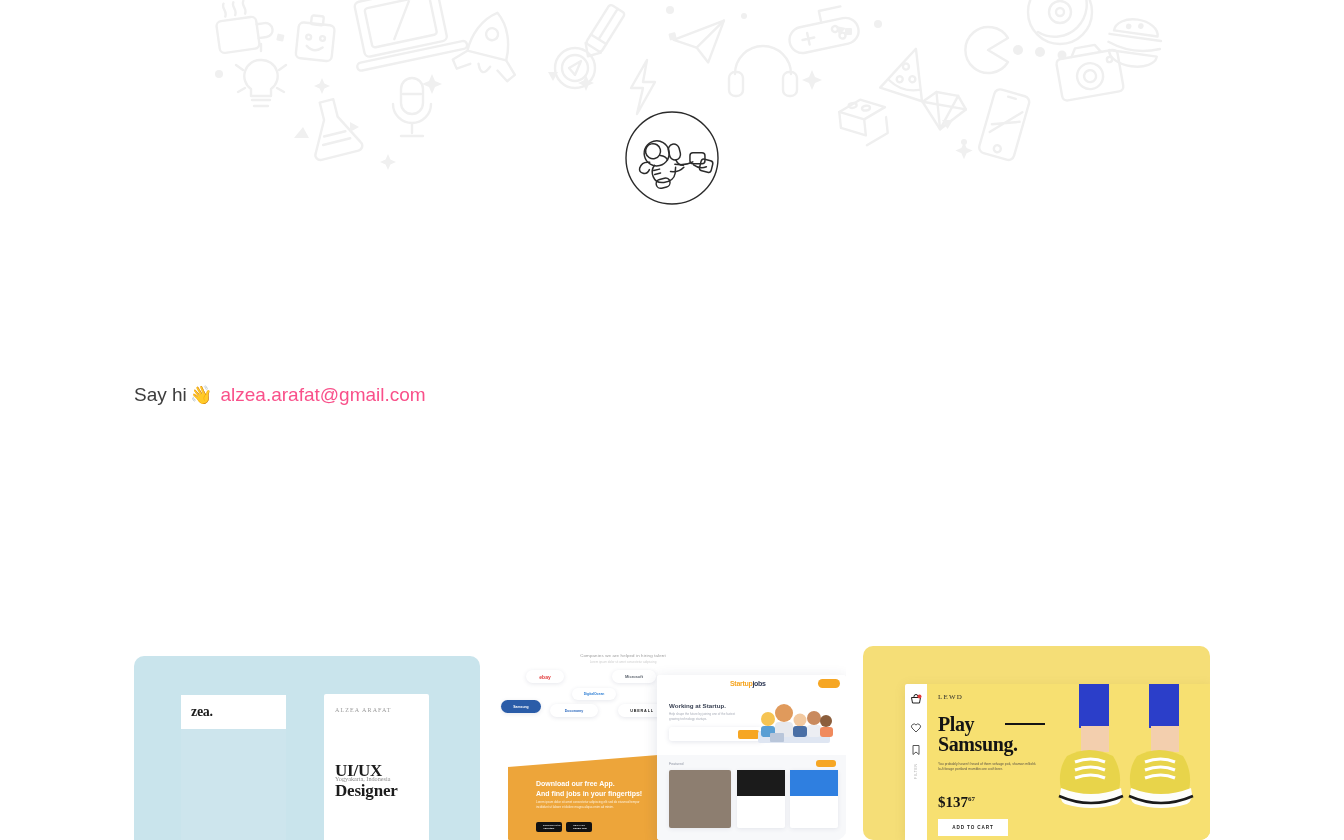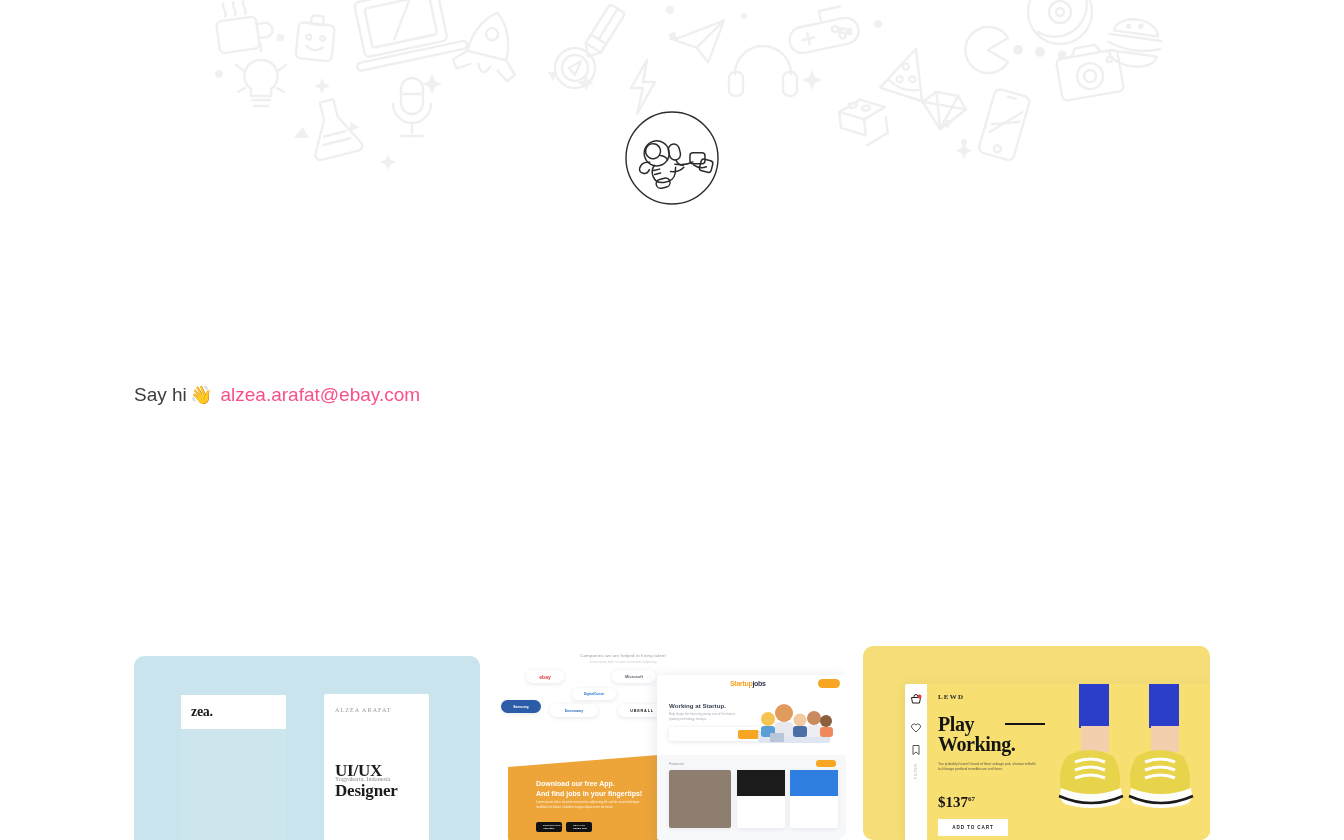--- a/index.html
+++ b/index.html
@@ -168,21 +168,21 @@
     position:absolute; left:42px; top:38px; width:305px; height:156px;
     background:#f7e071; border-radius:2px 0 0 0; overflow:hidden;
     box-shadow:0 2px 12px rgba(120,100,20,.12);
   }
   .c3-rail {
     position:absolute; left:0; top:0; width:22px; height:156px; background:#fff;
   }
   .c3-brand {
     position:absolute; left:33px; top:9px;
     font-family:"Liberation Serif", serif; font-size:7px;
-    letter-spacing:1.2px; color:#2b2b2b;font-weight:bold;
+    letter-spacing:1.2px; color:#2b2b2b;
   }
   .c3-h1 {
     position:absolute; left:33px; top:30px;
     font-family:"Liberation Serif", serif; font-weight:700;
     font-size:20px; line-height:20px; color:#141414; letter-spacing:-.4px;
   }
   .c3-rule { position:absolute; left:100px; top:39px; width:40px; height:2px; background:#141414; }
   .c3-body {
     position:absolute; left:33px; top:78px; width:100px;
     font-size:3.4px; line-height:5.4px; color:#5d5545;
@@ -407,21 +407,21 @@
         <path d="M50 35 q5 6 12 5"></path>
         <rect x="56" y="33" width="12" height="12" rx="3" transform="rotate(28 62 39)"></rect>
         <path d="M26 36 q8 3 14 -1"></path>
       </g>
     </svg>
   </div>
 
   <div class="content">
     <p class="sayhi">
       <span>Say hi</span><span class="wave">👋</span>
-      <a class="mail" href="#">alzea.arafat@ebay.com</a>
+      <a class="mail" href="#">alzea.arafat@gmail.com</a>
     </p>
   </div>
 
   <div class="cards">
 
     <div class="card card-1">
       <div class="bc bc-left">
         <div class="bc-left-white"></div>
         <div class="bc-left-body"></div>
         <div class="zea-logo">zea.</div>
@@ -537,21 +537,21 @@
           </svg>
           <svg class="c3-icon" style="top:60px" viewBox="0 0 24 24" fill="none" stroke="#555" stroke-width="2">
             <path d="M6 3 h12 v18 l-6 -5 -6 5z"></path>
           </svg>
           <div class="c3-vert">FILTER</div>
         </div>
 
         <div class="c3-brand">LEWD</div>
         <div class="c3-h1">
           <span>Play</span><br>
-          <span>Working.</span>
+          <span>Samsung.</span>
         </div>
         <div class="c3-rule"></div>
         <div class="c3-body">You probably haven't heard of them selvage pok, shaman mlkshk lo-fi forage portland mumblecore craft beer.</div>
         <div class="c3-price">
           <span>$137</span><sup>67</sup>
         </div>
         <div class="c3-cart">ADD TO CART</div>
       </div>
     </div>
 

